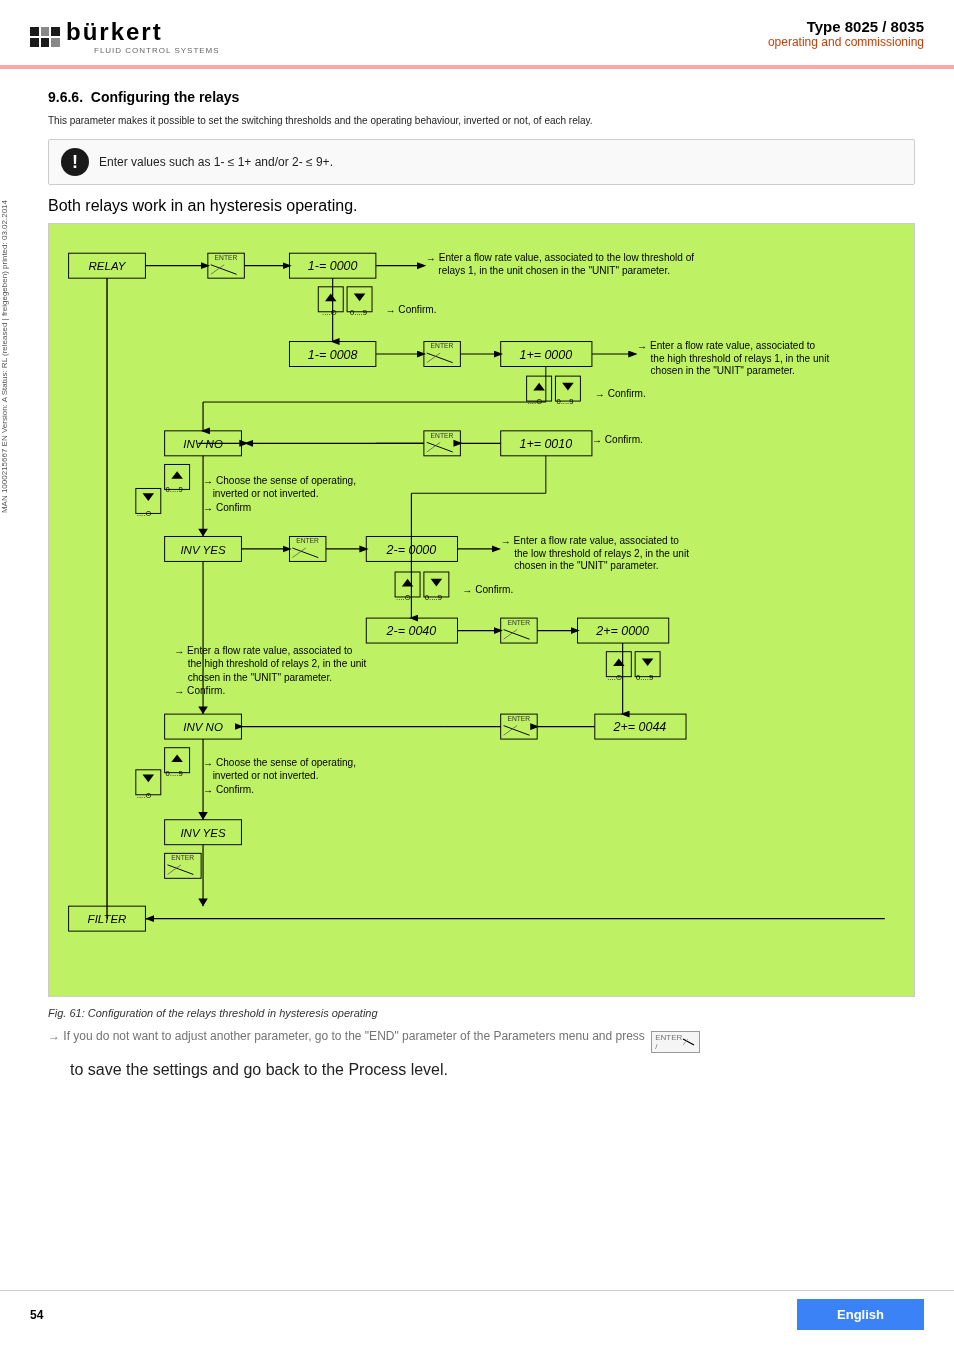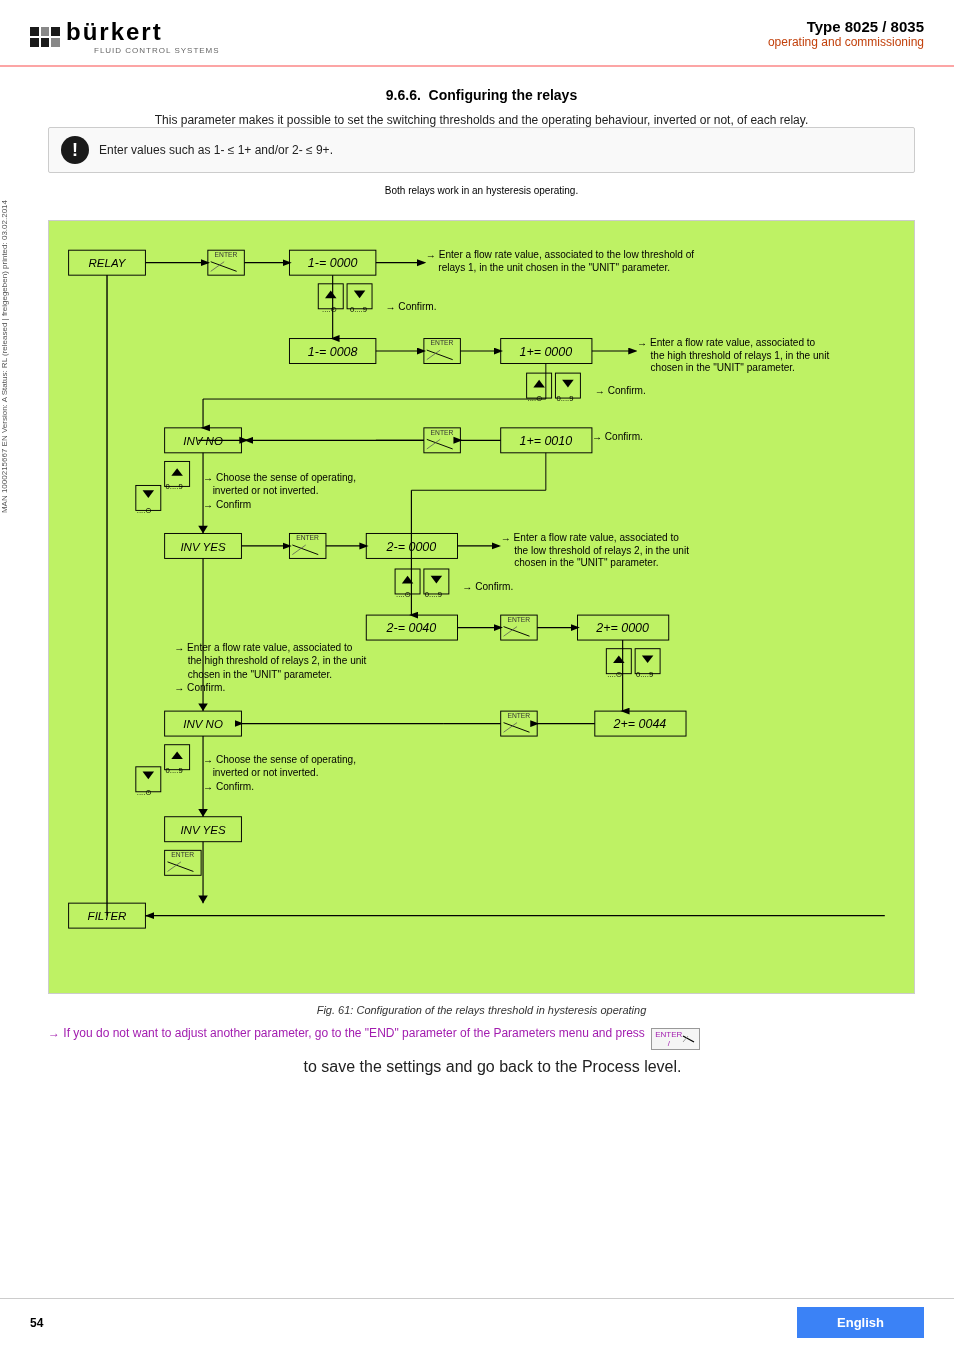--- a/index.html
+++ b/index.html
@@ -12,21 +12,21 @@
       min-height: 1350px;
       position: relative;
     }
 
     
     .header {
       display: flex;
       justify-content: space-between;
       align-items: flex-start;
       padding: 18px 30px 10px 30px;
-      border-bottom: 2px solid #fca5a5;
+      border-bottom: 4px solid #fca5a5;
       gap: 8px;
     }
     .logo-area {
       display: flex;
       flex-direction: column;
       align-items: center;
     }
     .logo-icon-row {
       display: flex;
       align-items: center;
@@ -66,32 +66,31 @@
       transform: rotate(180deg);
       font-size: 8px;
       color: #555;
       line-height: 1.3;
     }
 
     
     .main-content {
       padding: 20px 39px 20px 30px;
       margin-left: 18px;
-      text-align: center;
     }
 
     .section-title {
       font-size: 14px;
       font-weight: bold;
       margin-bottom: 10px;
     }
 
     .intro-text {
-      font-size: 12px;
-      margin-bottom: 0;
+      font-size: 10px;
+      margin-bottom: 13px;
       color: #222;
     }
 
     
     .warning-box {
       display: flex;
       align-items: center;
       border: 1px solid #ccc;
       padding: 8px 12px;
       margin-bottom: 12px;
@@ -111,22 +110,22 @@
       justify-content: center;
       flex-shrink: 0;
       margin-right: 10px;
     }
     .warning-text {
       font-size: 12px;
       color: #222;
     }
 
     .hysteresis-text {
-      font-size: 10px;
-      margin-bottom: 24px;
+      font-size: 16px;
+      margin-bottom: 8px;
     }
 
     
     .diagram-container {
       border: 1px solid #ccc;
       padding: 10px;
       margin-bottom: 10px;
       position: relative;
       background: #bef264;
     }
@@ -135,31 +134,31 @@
     .fig-caption {
       font-size: 11px;
       font-style: italic;
       color: #333;
       margin-bottom: 10px;
     }
 
     
     .bottom-note {
       font-size: 12px;
-      color: #a21caf;
+      color: #737373;
       display: flex;
       align-items: flex-start;
       gap: 4px;
       margin-bottom: 8px;
     }
 
     
     .footer {
       position: absolute;
-      bottom: 4px;
+      bottom: 12px;
       left: 0;
       right: 0;
       display: flex;
       justify-content: space-between;
       align-items: center;
       padding: 8px 30px;
       border-top: 1px solid #ccc;
     }
     .page-number {
       font-size: 12px;

